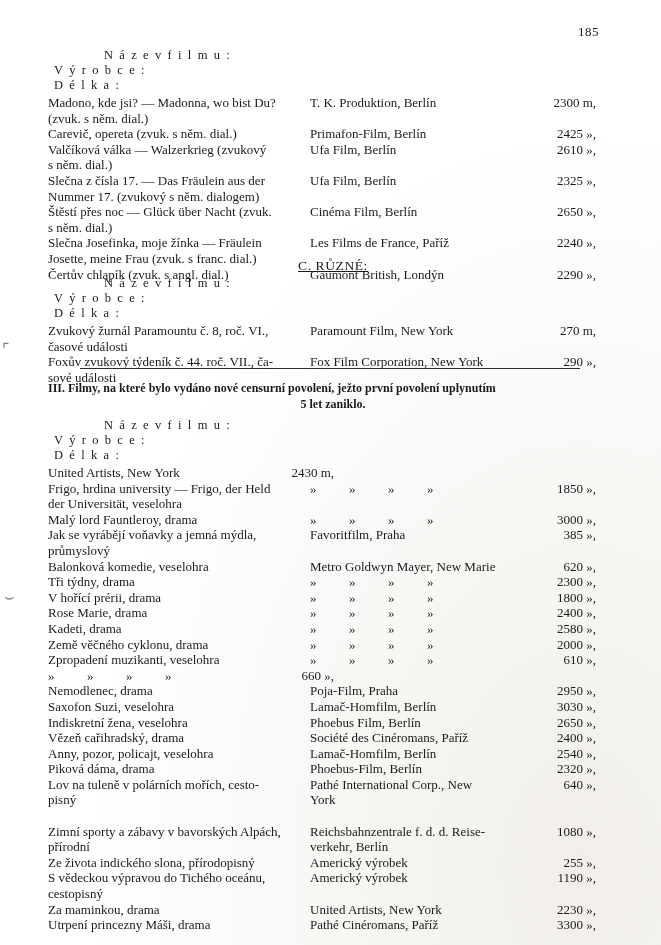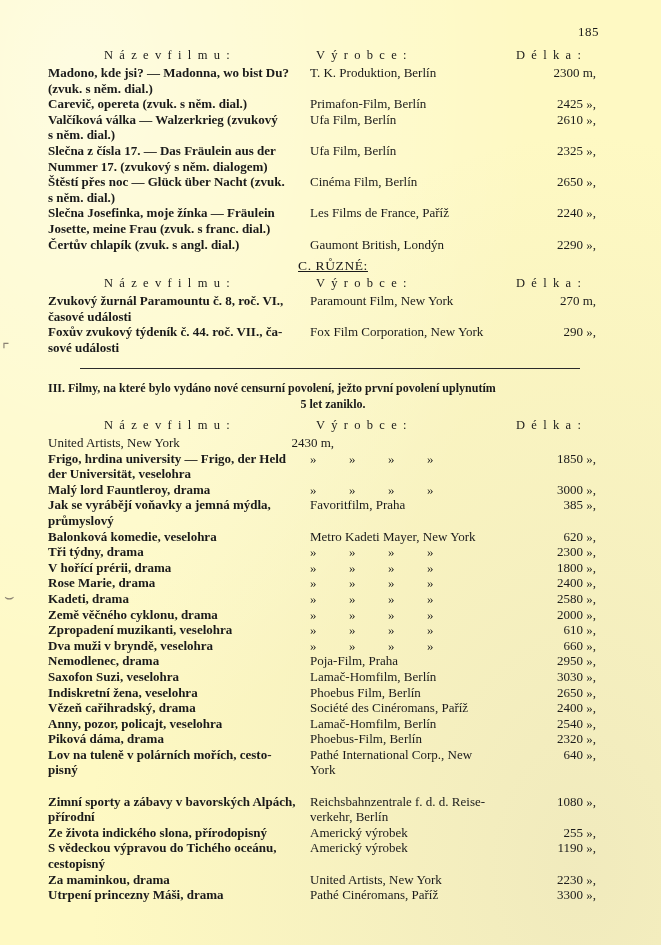--- a/index.html
+++ b/index.html
@@ -11,21 +11,21 @@
     height: 945px;
     background: #f0ece3;
     font-family: "Liberation Serif", serif;
     color: #1a1a1a;
     position: relative;
     overflow: hidden;
   }
   .page {
     position: absolute;
     inset: 0;
-    background: #fef9c3;
+    background: #ffffff;
   }
   
   .page::before {
     content: "";
     position: absolute;
     inset: 0;
     background:
       radial-gradient(ellipse at 12% 8%, rgba(255,255,255,0.5), rgba(255,255,255,0) 55%),
       radial-gradient(ellipse at 88% 92%, rgba(200,190,170,0.25), rgba(255,255,255,0) 60%);
     pointer-events: none;
@@ -40,20 +40,21 @@
     right: 62px;
     top: 24px;
     font-size: 13px;
     letter-spacing: 0.5px;
   }
   .col-head {
     display: flex;
     font-size: 12.5px;
     letter-spacing: 1.6px;
     margin-top: 0;
+    flex-direction: column;
   }
   .ch-title {
     width: 262px;
     padding-left: 56px;
     box-sizing: border-box;
   }
   .ch-maker {
     width: 200px;
     padding-left: 6px;
     box-sizing: border-box;
@@ -70,21 +71,20 @@
   .row {
     display: flex;
     align-items: flex-start;
     font-size: 13px;
     line-height: 15.6px;
   }
   .c-title {
     width: 262px;
     box-sizing: border-box;
     white-space: pre-wrap;
-    font-weight: bold;
   }
   .c-maker {
     width: 200px;
     box-sizing: border-box;
     white-space: pre-wrap;
   }
   .c-len {
     width: 92px;
     box-sizing: border-box;
     text-align: right;
@@ -230,21 +230,21 @@
           <div class="c-len">3000 »,</div>
         </div>
         <div class="row">
           <div class="c-title">Jak se vyrábějí voňavky a jemná mýdla,
 průmyslový</div>
           <div class="c-maker">Favoritfilm, Praha</div>
           <div class="c-len">385 »,</div>
         </div>
         <div class="row">
           <div class="c-title">Balonková komedie, veselohra</div>
-          <div class="c-maker">Metro Kadeti Mayer, New York</div>
+          <div class="c-maker">Metro Goldwyn Mayer, New Marie</div>
           <div class="c-len">620 »,</div>
         </div>
         <div class="row">
           <div class="c-title">Tři týdny, drama</div>
           <div class="c-maker">»          »          »          »</div>
           <div class="c-len">2300 »,</div>
         </div>
         <div class="row">
           <div class="c-title">V hořící prérii, drama</div>
           <div class="c-maker">»          »          »          »</div>
@@ -264,21 +264,20 @@
           <div class="c-title">Země věčného cyklonu, drama</div>
           <div class="c-maker">»          »          »          »</div>
           <div class="c-len">2000 »,</div>
         </div>
         <div class="row">
           <div class="c-title">Zpropadení muzikanti, veselohra</div>
           <div class="c-maker">»          »          »          »</div>
           <div class="c-len">610 »,</div>
         </div>
         <div class="row">
-          <div class="c-title">Dva muži v bryndě, veselohra</div>
           <div class="c-maker">»          »          »          »</div>
           <div class="c-len">660 »,</div>
         </div>
         <div class="row">
           <div class="c-title">Nemodlenec, drama</div>
           <div class="c-maker">Poja-Film, Praha</div>
           <div class="c-len">2950 »,</div>
         </div>
         <div class="row">
           <div class="c-title">Saxofon Suzi, veselohra</div>

